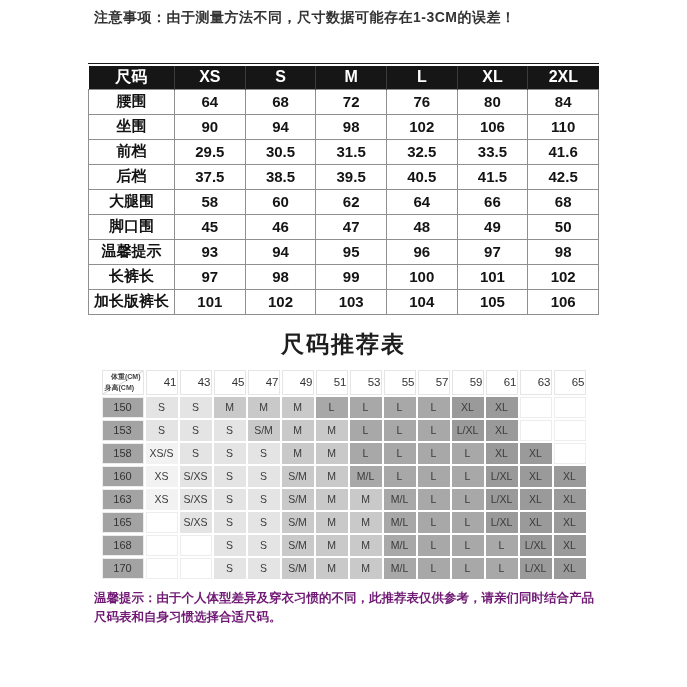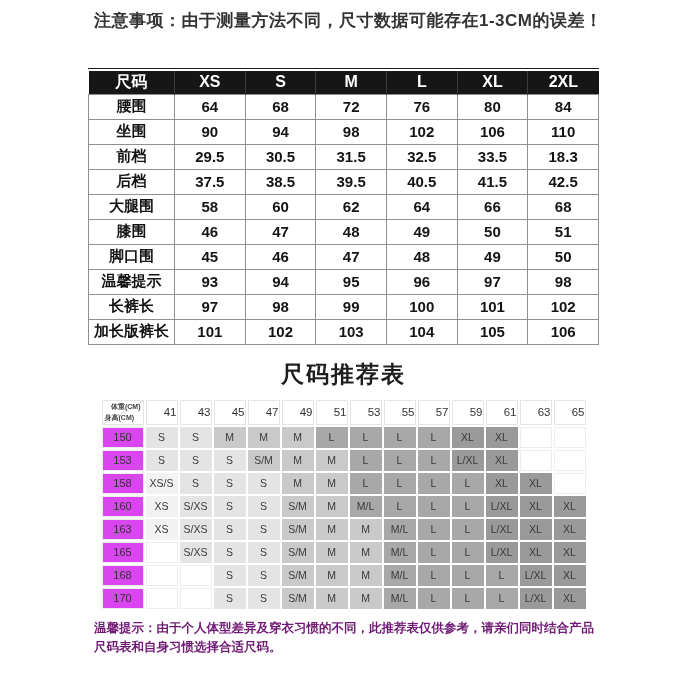--- a/index.html
+++ b/index.html
@@ -6,21 +6,21 @@
   html,body { background:#fff; }
   body {
     width:687px; height:687px; overflow:hidden;
     font-family:"Liberation Sans","DejaVu Sans",sans-serif;
     color:#111;
   }
   .page { width:687px; height:687px; padding-top:9px; }
 
   
   .top-note {
-    margin-left:94px; font-size:17px; font-weight:bold; color:#333;
+    margin-left:94px; font-size:14px; font-weight:bold; color:#333;
     letter-spacing:0.5px;
   }
 
   
   .size-table-wrap {
     width:511px; margin:36px auto 8px;
     border-top:1px solid #1b1b1b; padding-top:2px;
   }
   .size-table { border-collapse:collapse; width:511px; table-layout:fixed; }
   .size-table th:first-child, .size-table td:first-child { width:86px; }
@@ -53,21 +53,21 @@
       linear-gradient(to bottom right,#fff calc(50% - 1px),#d8d8d8 50%,#fff calc(50% + 1px));
     border:1px solid #e5e5e5; height:25px;
   }
   .corner-top { position:absolute; top:1px; right:2px; font-size:7px; font-weight:bold; color:#444; }
   .corner-bottom { position:absolute; bottom:1px; left:2px; font-size:7px; font-weight:bold; color:#444; }
   .rec-table .weight-h {
     background:#fff; border:1px solid #e5e5e5; font-size:11.5px;
     font-weight:normal; color:#333; height:25px;text-align:right;
   }
   .rec-table .height-c {
-    width:42px; background:#d946ef; border:1px solid #ededed;
+    width:42px; background:#a3a3a3; border:1px solid #ededed;
     font-size:11px; color:#333;
   }
   .rec-table .rec-c { font-size:10.5px; color:#3b3b3b; }
   .sh-empty { background:var(--shade-empty,#fff); border:1px solid #ededed; }
   .sh-xs { background:var(--shade-xs,#f2f2f2); }
   .sh-s  { background:var(--shade-s,#e4e4e4); }
   .sh-m  { background:var(--shade-m,#c9c9c9); }
   .sh-l  { background:var(--shade-l,#a8a8a8); }
   .sh-xl { background:var(--shade-xl,#9a9a9a); }
 
@@ -116,48 +116,39 @@
             <td>106</td>
             <td>110</td>
           </tr>
           <tr>
             <td class="row-label">前档</td>
             <td>29.5</td>
             <td>30.5</td>
             <td>31.5</td>
             <td>32.5</td>
             <td>33.5</td>
-            <td>18.3</td>
+            <td>41.6</td>
           </tr>
           <tr>
             <td class="row-label">后档</td>
             <td>37.5</td>
             <td>38.5</td>
             <td>39.5</td>
             <td>40.5</td>
             <td>41.5</td>
             <td>42.5</td>
           </tr>
           <tr>
             <td class="row-label">大腿围</td>
             <td>58</td>
             <td>60</td>
             <td>62</td>
             <td>64</td>
             <td>66</td>
             <td>68</td>
-          </tr>
-          <tr>
-            <td class="row-label">膝围</td>
-            <td>46</td>
-            <td>47</td>
-            <td>48</td>
-            <td>49</td>
-            <td>50</td>
-            <td>51</td>
           </tr>
           <tr>
             <td class="row-label">脚口围</td>
             <td>45</td>
             <td>46</td>
             <td>47</td>
             <td>48</td>
             <td>49</td>
             <td>50</td>
           </tr>

